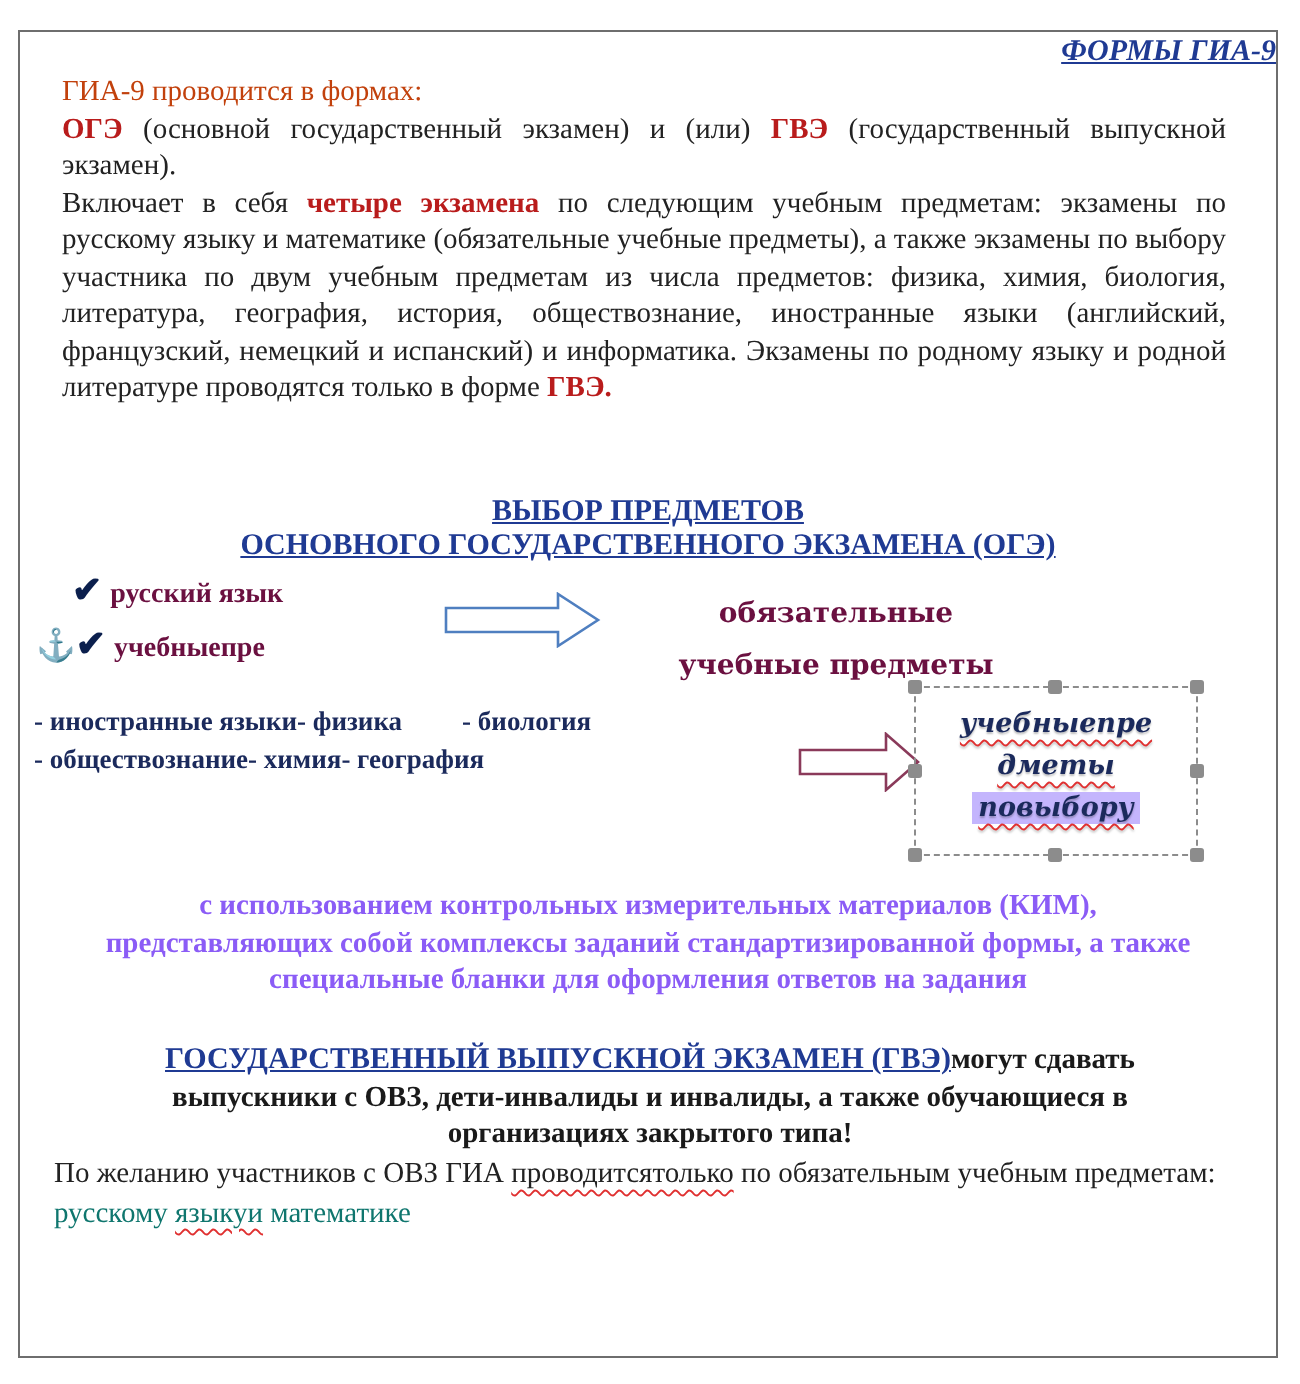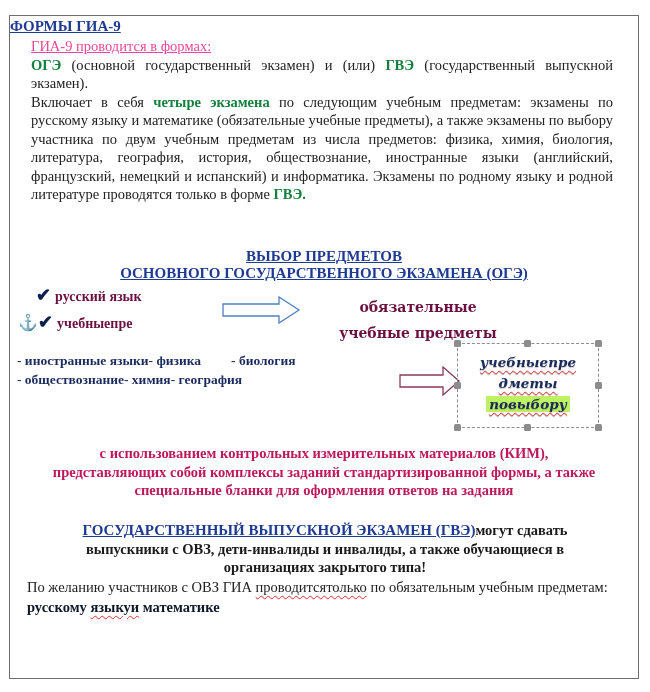--- a/index.html
+++ b/index.html
@@ -1,42 +1,42 @@
 <!DOCTYPE html>
 <html><head>
   <meta charset="utf-8">
   <style>
     html, body { margin: 0; padding: 0; background: #ffffff; }
     body { width: 650px; height: 692px; position: relative; overflow: hidden; font-family: "Liberation Serif", serif; color: #1a1a1a; }
     .page { position: absolute; left: 9px; top: 15px; width: 630px; height: 664px; border: 1.5px solid #6e6e6e; box-sizing: border-box; background: #fff; }
     .abs { position: absolute; }
-    .title1 { left: 0; width: 100%; top: 2px; text-align: left; font-weight: bold; font-size: 15px; color: #1f3a93; text-decoration: underline; }
-    .intro { left: 21px; top: 22px; font-size: 14.5px; text-decoration: underline; color: #ec4899; }
+    .title1 { left: 0; width: 100%; top: 2px; text-align: right; font-weight: bold; font-size: 15px; color: #1f3a93; text-decoration: underline; font-style: italic; }
+    .intro { left: 21px; top: 22px; font-size: 14.5px; color: #c2410c; }
     .para { left: 21px; width: 582px; font-size: 14.5px; line-height: 18.4px; text-align: justify; color: #222; }
     .p1 { top: 40px; }
     .p2 { top: 77px; }
-    .dark-red { color: #15803d; font-weight: bold; }
+    .dark-red { color: #b91c1c; font-weight: bold; }
     .title2 { left: 0; width: 100%; text-align: center; font-weight: bold; font-size: 15px; color: #1f3a93; text-decoration: underline; line-height: 17px; }
     .t2a { top: 232px; }
     .t2b { top: 249px; }
     .subj { font-weight: bold; font-size: 14px; color: #6b1040; }
     .check { font-size: 18px; color: #0b1f4d; font-weight: bold; }
     .anchor { font-size: 16px; color: #2f5f9a; }
     .mandatory { font-family: "DejaVu Serif", serif; font-weight: bold; font-size: 14px; color: #6b1040; text-align: center; line-height: 26px; }
     .elective { font-weight: bold; font-size: 13.5px; color: #1b2a5c; line-height: 19px; }
     .sel-box { left: 447px; top: 327px; width: 140px; height: 83px; border: 1px dashed #8c8c8c; }
     .handle { position: absolute; width: 7px; height: 7px; background: #8c8c8c; border-radius: 1.5px; }
     .sel-text { position: absolute; left: 0; top: 8px; width: 100%; text-align: center; font-family: "DejaVu Serif", serif; font-weight: bold; font-size: 13.5px; color: #1b2a5c; line-height: 21px; text-shadow: 0 1px 1px rgba(0,0,0,0.25); font-style: italic; }
     .squiggle { text-decoration: underline wavy #e03030; text-underline-offset: 3px; text-decoration-thickness: 1px; }
-    .hl { background: #bef264; padding: 0 3px; }
-    .kim { left: 0; width: 100%; top: 428px; text-align: center; font-weight: bold; font-size: 14.5px; line-height: 18.5px; color: #be185d; }
+    .hl { background: #c4b5fd; padding: 0 3px; }
+    .kim { left: 0; width: 100%; top: 428px; text-align: center; font-weight: bold; font-size: 14.5px; line-height: 18.5px; color: #8b5cf6; }
     .gve { left: 30px; width: 570px; top: 505px; text-align: center; font-weight: bold; font-size: 14.5px; line-height: 18.5px; color: #1a1a1a; }
     .gve-title { color: #1f3a93; text-decoration: underline; font-size: 15px; margin-top: 35px; }
     .p3 { left: 17px; width: 590px; top: 562px; font-size: 14.5px; line-height: 19.5px; color: #222; }
-    .p3 .bold-red { color: #0f172a; font-weight: bold; }
+    .p3 .bold-red { color: #0f766e; font-weight: normal; }
   </style>
 </head>
 <body>
 
 <div class="page">
 
   <div class="abs title1">ФОРМЫ ГИА-9</div>
 
   <div class="abs intro">ГИА-9 проводится в формах:</div>
 

